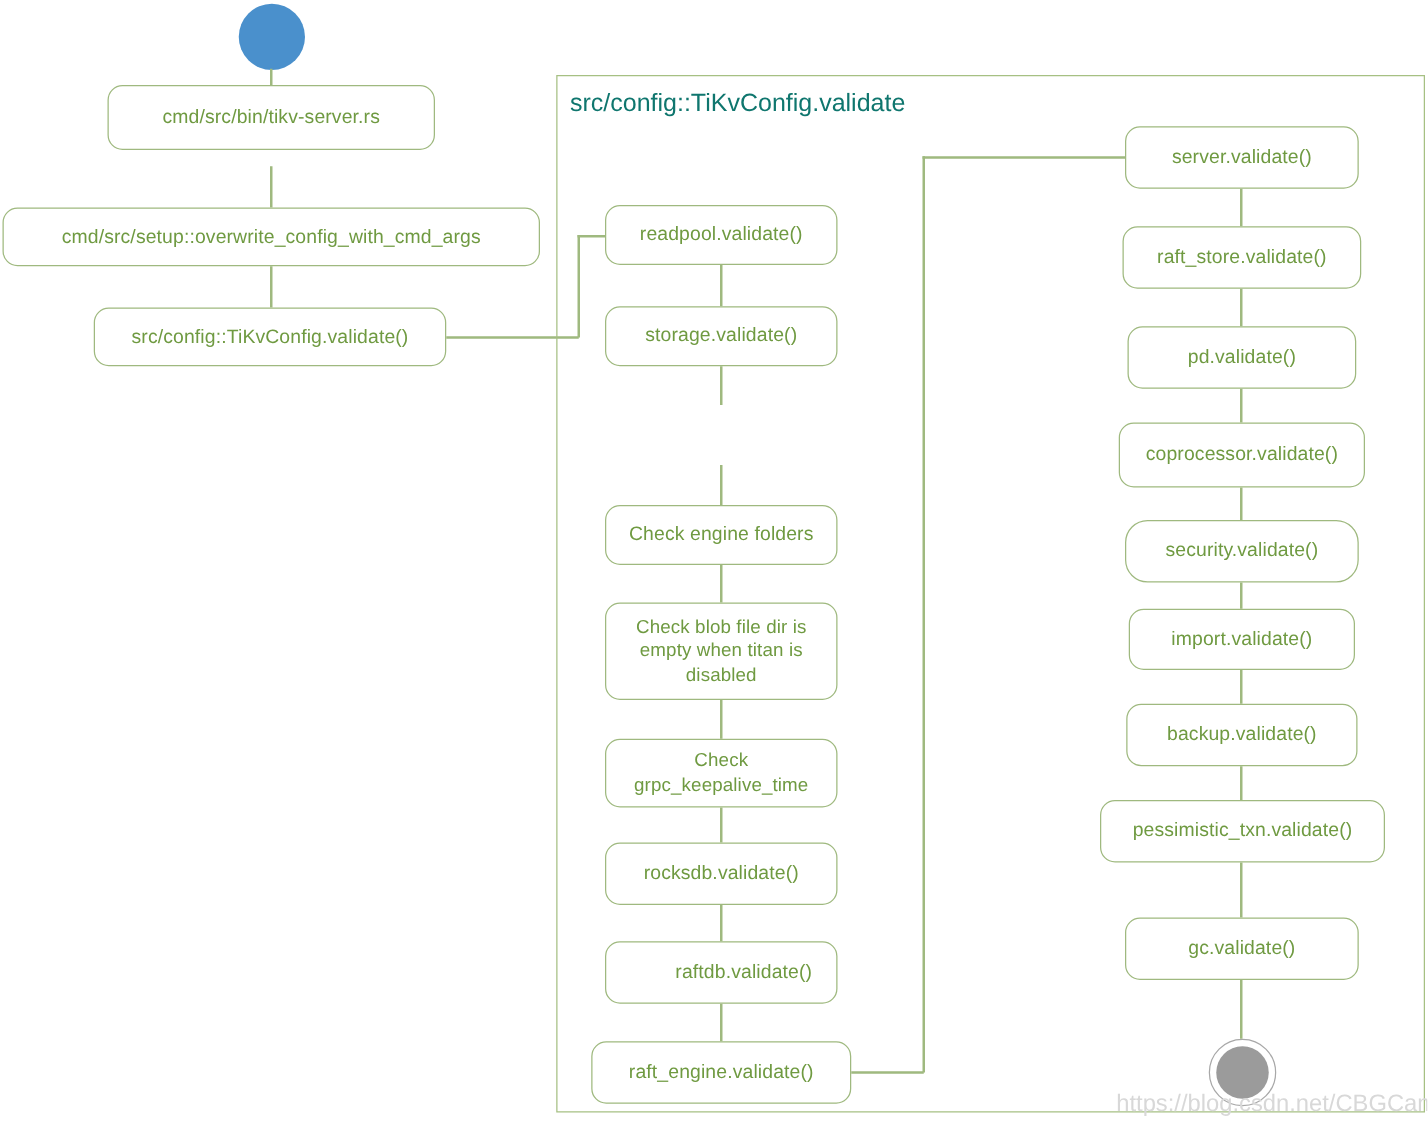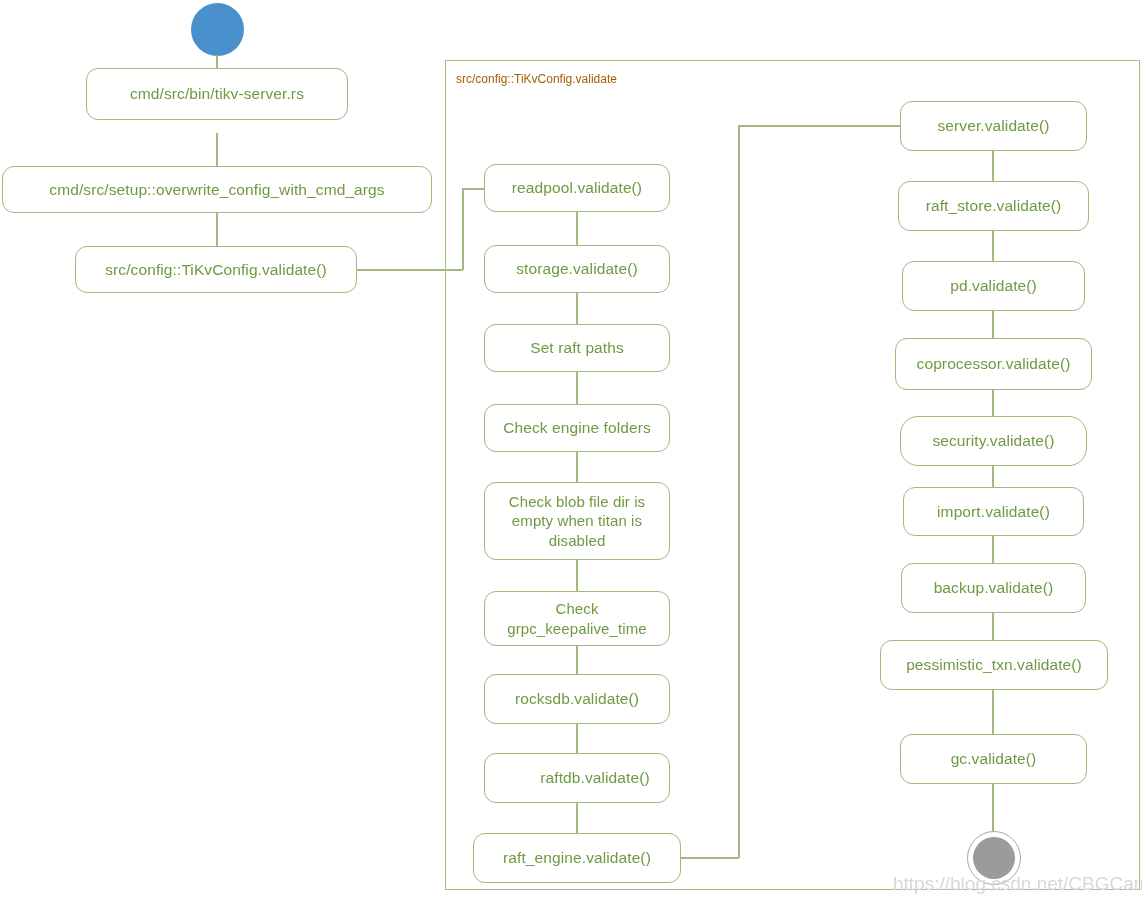--- a/index.html
+++ b/index.html
@@ -54,22 +54,22 @@
   }
   
   .group-frame {
     position: absolute;
     box-sizing: border-box;
     border: 1.5px solid #a6c083;
     background: transparent;
   }
   .group-title {
     position: absolute;
-    color: #a16207;
-    font-size: 12px;
+    color: #0f766e;
+    font-size: 20px;
     white-space: nowrap;
   }
   
   .conn-v {
     position: absolute;
     width: 1.5px;
     background: #9fb97f;
   }
   .conn-h {
     position: absolute;
@@ -110,21 +110,20 @@
 
   <div class="group-frame" style="left:445px; top:60px; width:695px; height:830px;"></div>
   <div class="group-title" style="left:456px; top:72px;">src/config::TiKvConfig.validate</div>
 
   <div class="node" style="left:484px; top:164px; width:186px; height:48px;">readpool.validate()</div>
   <div class="conn-v" style="left:576px; top:212px; height:33px;"></div>
 
   <div class="node" style="left:484px; top:245px; width:186px; height:48px;">storage.validate()</div>
   <div class="conn-v" style="left:576px; top:293px; height:31px;"></div>
 
-  <div class="node" style="left:484px; top:324px; width:186px; height:48px;">Set raft paths</div>
   <div class="conn-v" style="left:576px; top:372px; height:32px;"></div>
 
   <div class="node" style="left:484px; top:404px; width:186px; height:48px;">Check engine folders</div>
   <div class="conn-v" style="left:576px; top:452px; height:30px;"></div>
 
   <div class="node small" style="left:484px; top:482px; width:186px; height:78px;">Check blob file dir is empty when titan is disabled</div>
   <div class="conn-v" style="left:576px; top:560px; height:31px;"></div>
 
   <div class="node small" style="left:484px; top:591px; width:186px; height:55px;">Check grpc_keepalive_time</div>
   <div class="conn-v" style="left:576px; top:646px; height:28px;"></div>

